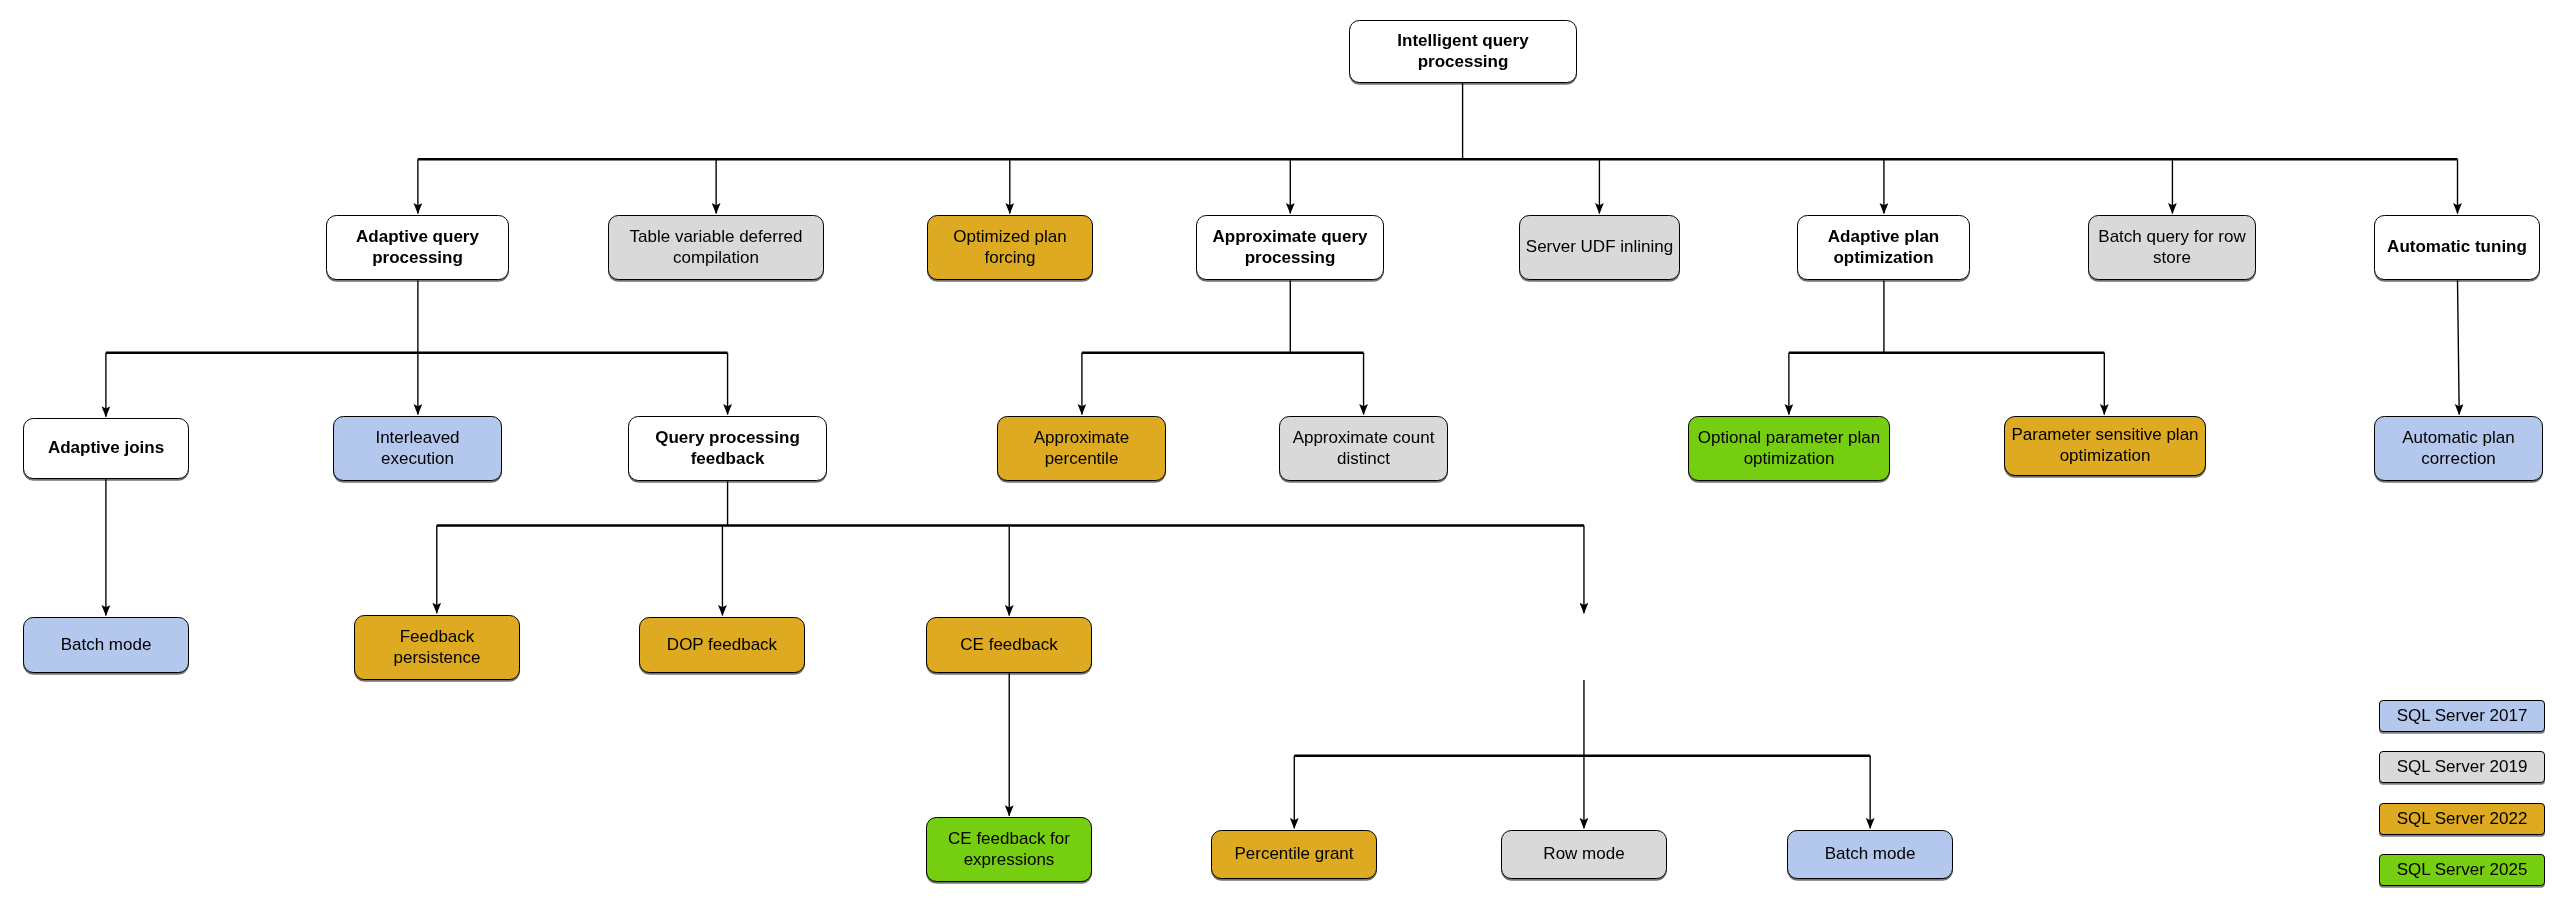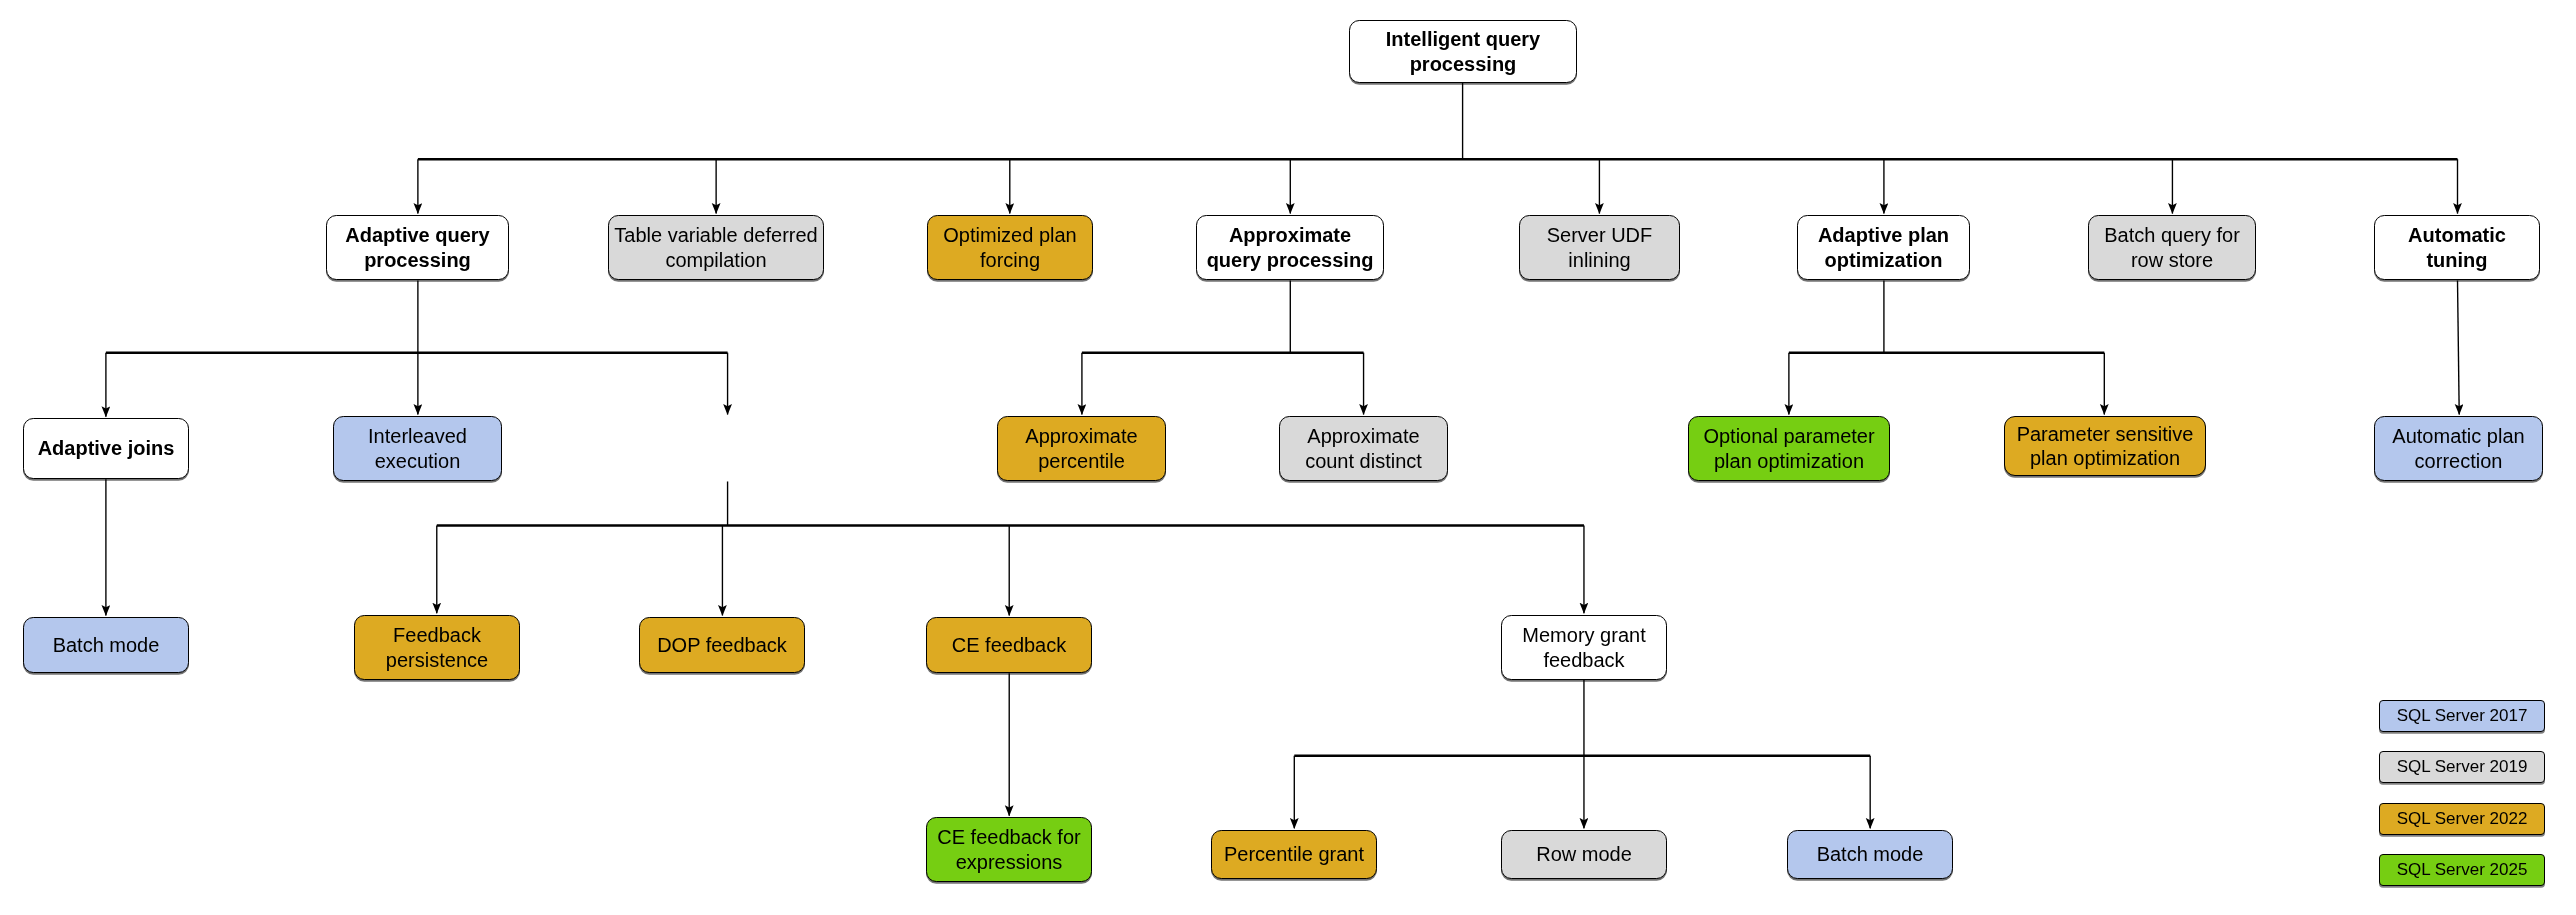--- a/index.html
+++ b/index.html
@@ -16,21 +16,21 @@
     box-sizing:border-box;
     border:1.7px solid #000000;
     border-radius:10.3px;
     display:flex;
     align-items:center;
     justify-content:center;
     text-align:center;
     color:#000000;
     line-height:1.22;
     padding:2.3px 4.6px;
-    font-size:20px;
+    font-size:17px;
     box-shadow:0 1.7px 0 rgba(0,0,0,0.55);
   }
   .fill-white{background:#ffffff;}
   .fill-gray{background:#d9d9d9;}
   .fill-blue{background:#b4c7ed;}
   .fill-orange{background:#ddaa22;}
   .fill-green{background:#76ce12;}
   .bold{font-weight:bold;}
   .legend-item{
     position:absolute;
@@ -119,20 +119,23 @@
     </div>
     <div class="node fill-white bold" style="left: 2374px; top: 215px; width: 166px; height: 65px;">
       <span>Automatic tuning</span>
     </div>
     <div class="node fill-white bold" style="left: 23px; top: 418px; width: 166px; height: 61px;">
       <span>Adaptive joins</span>
     </div>
     <div class="node fill-blue" style="left: 333px; top: 416px; width: 169px; height: 65px;">
       <span>Interleaved execution</span>
     </div>
+    <div class="node fill-white bold" style="left: 628px; top: 416px; width: 199px; height: 65px;">
+      <span>Query processing feedback</span>
+    </div>
     <div class="node fill-orange" style="left: 997px; top: 416px; width: 169px; height: 65px;">
       <span>Approximate percentile</span>
     </div>
     <div class="node fill-gray" style="left: 1279px; top: 416px; width: 169px; height: 65px;">
       <span>Approximate count distinct</span>
     </div>
     <div class="node fill-green" style="left: 1688px; top: 416px; width: 202px; height: 65px;">
       <span>Optional parameter plan optimization</span>
     </div>
     <div class="node fill-orange" style="left: 2004px; top: 416px; width: 202px; height: 60px; border-radius: 11px;">
@@ -145,23 +148,20 @@
       <span>Batch mode</span>
     </div>
     <div class="node fill-orange" style="left: 354px; top: 615px; width: 166px; height: 65px;">
       <span>Feedback persistence</span>
     </div>
     <div class="node fill-orange" style="left: 639px; top: 617px; width: 166px; height: 56px; justify-content: center;">
       <span>DOP feedback</span>
     </div>
     <div class="node fill-orange" style="left: 926px; top: 617px; width: 166px; height: 56px;">
       <span>CE feedback</span>
-    </div>
-    <div class="node fill-white" style="left: 1501px; top: 615px; width: 166px; height: 65px;">
-      <span>Memory grant feedback</span>
     </div>
     <div class="node fill-green" style="left: 926px; top: 817px; width: 166px; height: 65px;">
       <span>CE feedback for expressions</span>
     </div>
     <div class="node fill-orange" style="left: 1211px; top: 830px; width: 166px; height: 49px;">
       <span>Percentile grant</span>
     </div>
     <div class="node fill-gray" style="left: 1501px; top: 830px; width: 166px; height: 49px;">
       <span>Row mode</span>
     </div>

